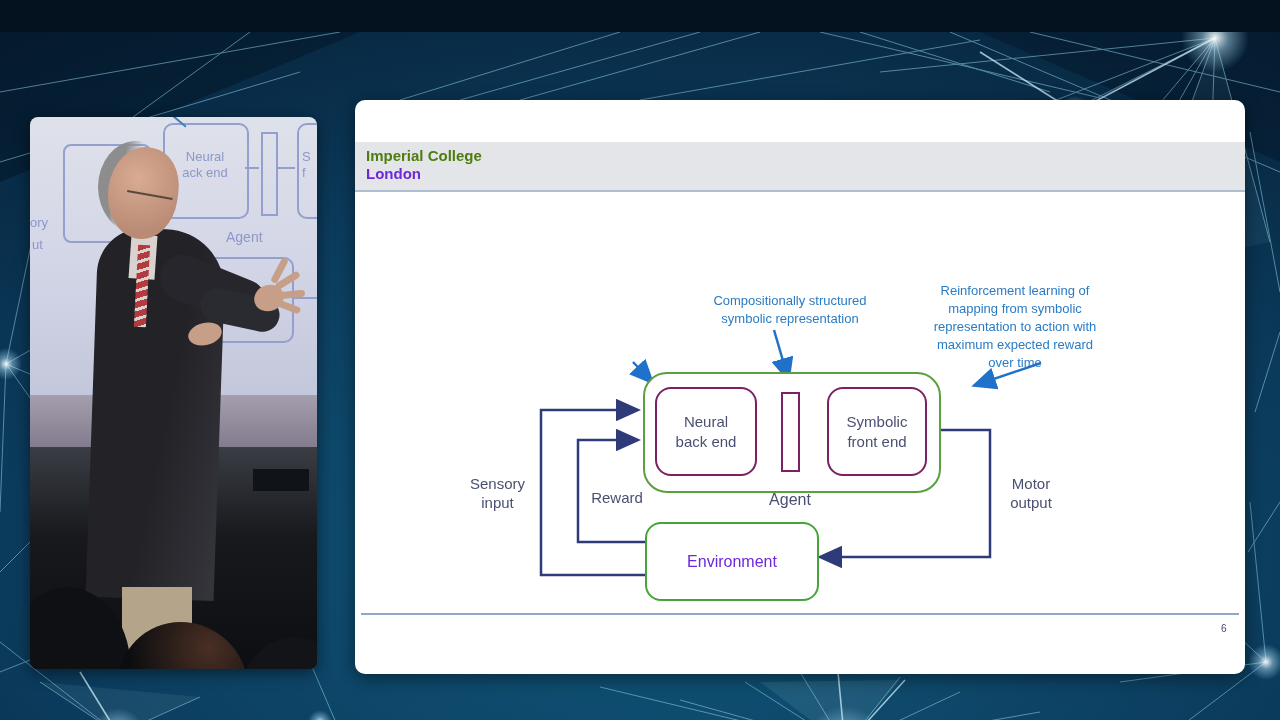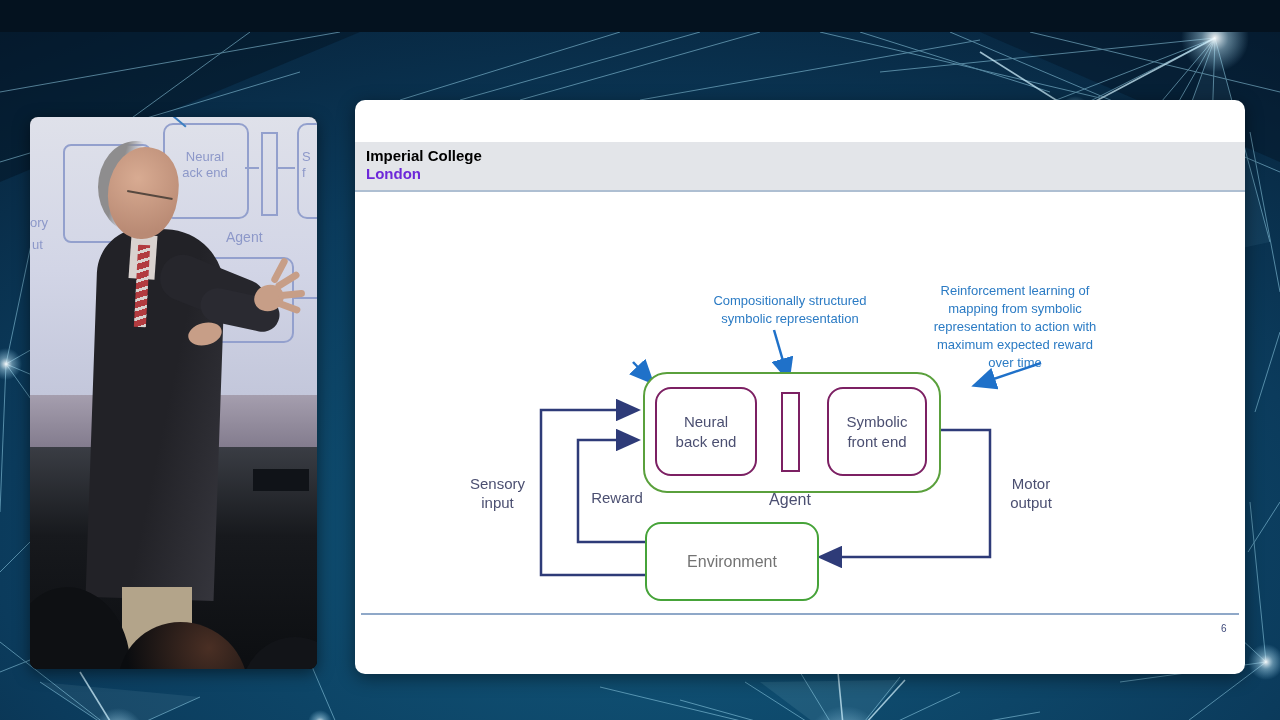--- a/index.html
+++ b/index.html
@@ -6,21 +6,21 @@
   .stage{position:relative;width:1280px;height:720px;overflow:hidden;
          font-family:"Liberation Sans",sans-serif;margin-top:32px;}
   .bg{position:absolute;inset:0;}
 
   
   .slide{position:absolute;left:355px;top:68px;width:890px;height:574px;
          background:#ffffff;border-radius:10px;overflow:hidden;
          box-shadow:0 4px 18px rgba(0,0,0,.45);}
   .hdr-band{position:absolute;left:0;top:42px;width:890px;height:48px;
             background:#e3e5e9;border-bottom:2px solid #aebfd2;}
-  .logo1{position:absolute;left:11px;top:5px;font-size:15px;font-weight:bold;color:#000000;}
+  .logo1{position:absolute;left:11px;top:5px;font-size:15px;font-weight:bold;color:#4d7c0f;}
   .logo2{position:absolute;left:11px;top:23px;font-size:15px;font-weight:bold;color:#6d28d9;}
   .title{position:absolute;left:0;top:118px;width:890px;text-align:center;
          font-size:40px;color:#2f3a8f;letter-spacing:.5px;}
   .ann{position:absolute;font-size:13px;line-height:18px;color:#2b7bc4;
        text-align:center;white-space:pre-line;}
   .ann-left{left:96px;top:182px;width:224px;}
   .ann-center{left:325px;top:192px;width:220px;}
   .ann-right{left:543px;top:182px;width:234px;}
 
   .agent-box{position:absolute;left:288px;top:272px;width:294px;height:117px;
@@ -28,21 +28,21 @@
   .pnode{position:absolute;border:2.5px solid #7c2063;border-radius:16px;background:#fff;
          display:flex;align-items:center;justify-content:center;text-align:center;
          font-size:15px;line-height:20px;color:#4b4f71;white-space:pre-line;}
   .neural{left:300px;top:287px;width:98px;height:85px;}
   .symbolic{left:472px;top:287px;width:96px;height:85px;}
   .midbar{position:absolute;left:426px;top:292px;width:19px;height:80px;
           border:2.5px solid #7c2063;background:#fff;box-sizing:border-box;}
   .env-box{position:absolute;left:290px;top:422px;width:170px;height:75px;
            border:2.5px solid #46a339;border-radius:16px;background:#fff;
            display:flex;align-items:center;justify-content:center;
-           font-size:16px;color:#737373;}
+           font-size:16px;color:#6d28d9;}
   .dlabel{position:absolute;font-size:15px;line-height:19px;color:#4b4f71;
           text-align:center;white-space:pre-line;}
   .lab-agent{left:385px;top:390px;width:100px;font-size:16px;}
   .lab-sensory{left:100px;top:374px;width:85px;}
   .lab-reward{left:226px;top:388px;width:72px;}
   .lab-motor{left:640px;top:374px;width:72px;}
   .conn{position:absolute;left:0;top:0;}
   .foot-line{position:absolute;left:6px;top:513px;width:878px;height:2px;background:#8fa8c8;}
   .pagenum{position:absolute;left:866px;top:523px;font-size:10px;color:#3f4a7a;}
 

